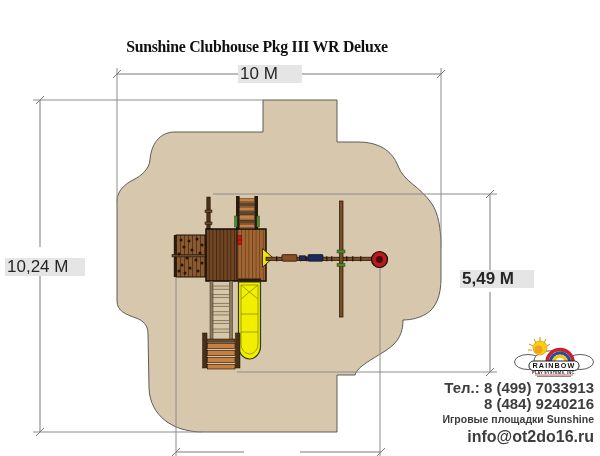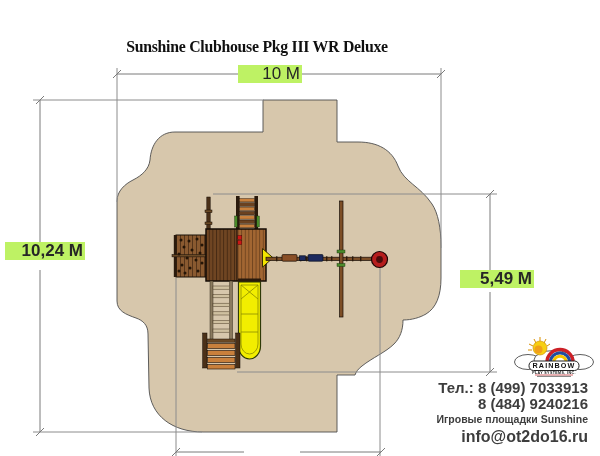--- a/index.html
+++ b/index.html
@@ -3,21 +3,21 @@
 <meta charset="utf-8">
 <style>
   html,body{margin:0;padding:0;background:#fff;}
   .stage{position:relative;width:600px;height:456px;background:#fff;overflow:hidden;
          font-family:"Liberation Sans",sans-serif;margin-top:14px;}
   .plan{position:absolute;left:0;top:0;}
   .title{position:absolute;left:107px;top:23px;width:300px;text-align:center;
          font-family:"Liberation Serif",serif;font-weight:bold;font-size:17px;color:#101010;
          letter-spacing:-0.3px;transform:scaleX(.93);white-space:nowrap;}
   .dim-label{position:absolute;font-size:17px;color:var(--label_text,#262626);
-             background:#bef264;text-align:right;line-height:1.05;padding:0 2px;white-space:nowrap;}
+             background:#e5e5e5;text-align:left;line-height:1.05;padding:0 2px;white-space:nowrap;}
   .zone{fill:var(--safety_zone,#d7c7ac);stroke:var(--zone_outline,#4d4d4d);stroke-width:.9;}
   .ext line,.ext{stroke:var(--dimension_line,#8c8c8c);stroke-width:1;}
   .dim line{stroke:#7a7a7a;stroke-width:1;}
   .tick{stroke:#555;stroke-width:1.3;}
   .frame{fill:#2a1a0c;}
   .wood-post{fill:#4a3018;stroke:#140c06;stroke-width:.5;}
   .wood-band{fill:#6b4a26;stroke:#140c06;stroke-width:.5;}
   .rung-a{fill:#c8803c;stroke:#140c06;stroke-width:.4;}
   .rung-b{fill:#6b4220;stroke:#140c06;stroke-width:.4;}
   .green{fill:var(--handle_green,#4a8a2a);stroke:#12300a;stroke-width:.4;}
@@ -27,21 +27,21 @@
   .slide-line{fill:none;stroke:#8a8a00;stroke-width:.8;}
   .rail{fill:#8a7a5e;stroke:#3a3020;stroke-width:.5;}
   .rung-light{fill:#cfc0a0;stroke:#4a3a24;stroke-width:.5;}
   .tread{fill:#c8803c;stroke:#140c06;stroke-width:.6;}
   .beam{fill:#7d4e26;stroke:#140c06;stroke-width:.7;}
   .glider{fill:#f2e400;stroke:#3a3000;stroke-width:1;}
   .tire{fill:var(--tire_red,#b51d1d);stroke:#1a0505;stroke-width:1.2;}
   .tire-hole{fill:#4a0a0a;}
   .seat-wood{fill:#8a4f26;stroke:#140c06;stroke-width:.7;}
   .seat-blue{fill:var(--swing_blue,#1d2a5e);stroke:#0a1020;stroke-width:.7;}
-  .contact{position:absolute;right:12px;top:366px;text-align:right;font-weight:bold;color:#3d3d3d;}
+  .contact{position:absolute;right:6px;top:366px;text-align:right;font-weight:bold;color:#3d3d3d;}
   .contact .phone{font-size:15px;line-height:15.5px;}
   .contact .caption{font-size:10.5px;line-height:12px;margin-top:2px;}
   .contact .web{font-size:16px;line-height:17.5px;margin-top:3px;}
   .logo{position:absolute;left:512px;top:321px;}
   .logo text{font-family:"Liberation Sans",sans-serif;font-weight:bold;fill:#111;}
 </style>
 </head>
 <body>
 
 <div class="stage">
@@ -219,21 +219,21 @@
         <rect class="beam" x="339.6" y="187" width="3.4" height="116"></rect>
         <rect class="green" x="337" y="236" width="8" height="3"></rect>
         <rect class="green" x="337" y="249.5" width="8" height="3"></rect>
         <circle class="tire" cx="379.5" cy="245.5" r="8"></circle>
         <circle class="tire-hole" cx="379.5" cy="245.5" r="3.4"></circle>
       </g>
     </g>
   </svg>
 
   <div class="dim-label" style="left:238px;top:51px;width:60px;">10 M</div>
-  <div class="dim-label" style="left:5px;top:228px;width:76px;font-weight:bold;">10,24 M</div>
+  <div class="dim-label" style="left:5px;top:244px;width:76px;">10,24 M</div>
   <div class="dim-label" style="left:460px;top:256px;width:70px;font-weight:bold;">5,49 M</div>
 
   <svg class="logo" width="84" height="42" viewBox="0 0 84 42">
     <g>
       <ellipse cx="16" cy="27" rx="13.5" ry="7.5" fill="#fff" stroke="#333" stroke-width=".8"></ellipse>
       <ellipse cx="68" cy="27" rx="13.5" ry="7.5" fill="#fff" stroke="#333" stroke-width=".8"></ellipse>
       <ellipse cx="42" cy="25" rx="20" ry="9.5" fill="#fff" stroke="#333" stroke-width=".8"></ellipse>
     </g>
     <g stroke="#d98f00" stroke-width="1">
       <line x1="22" y1="4" x2="24" y2="8"></line>

